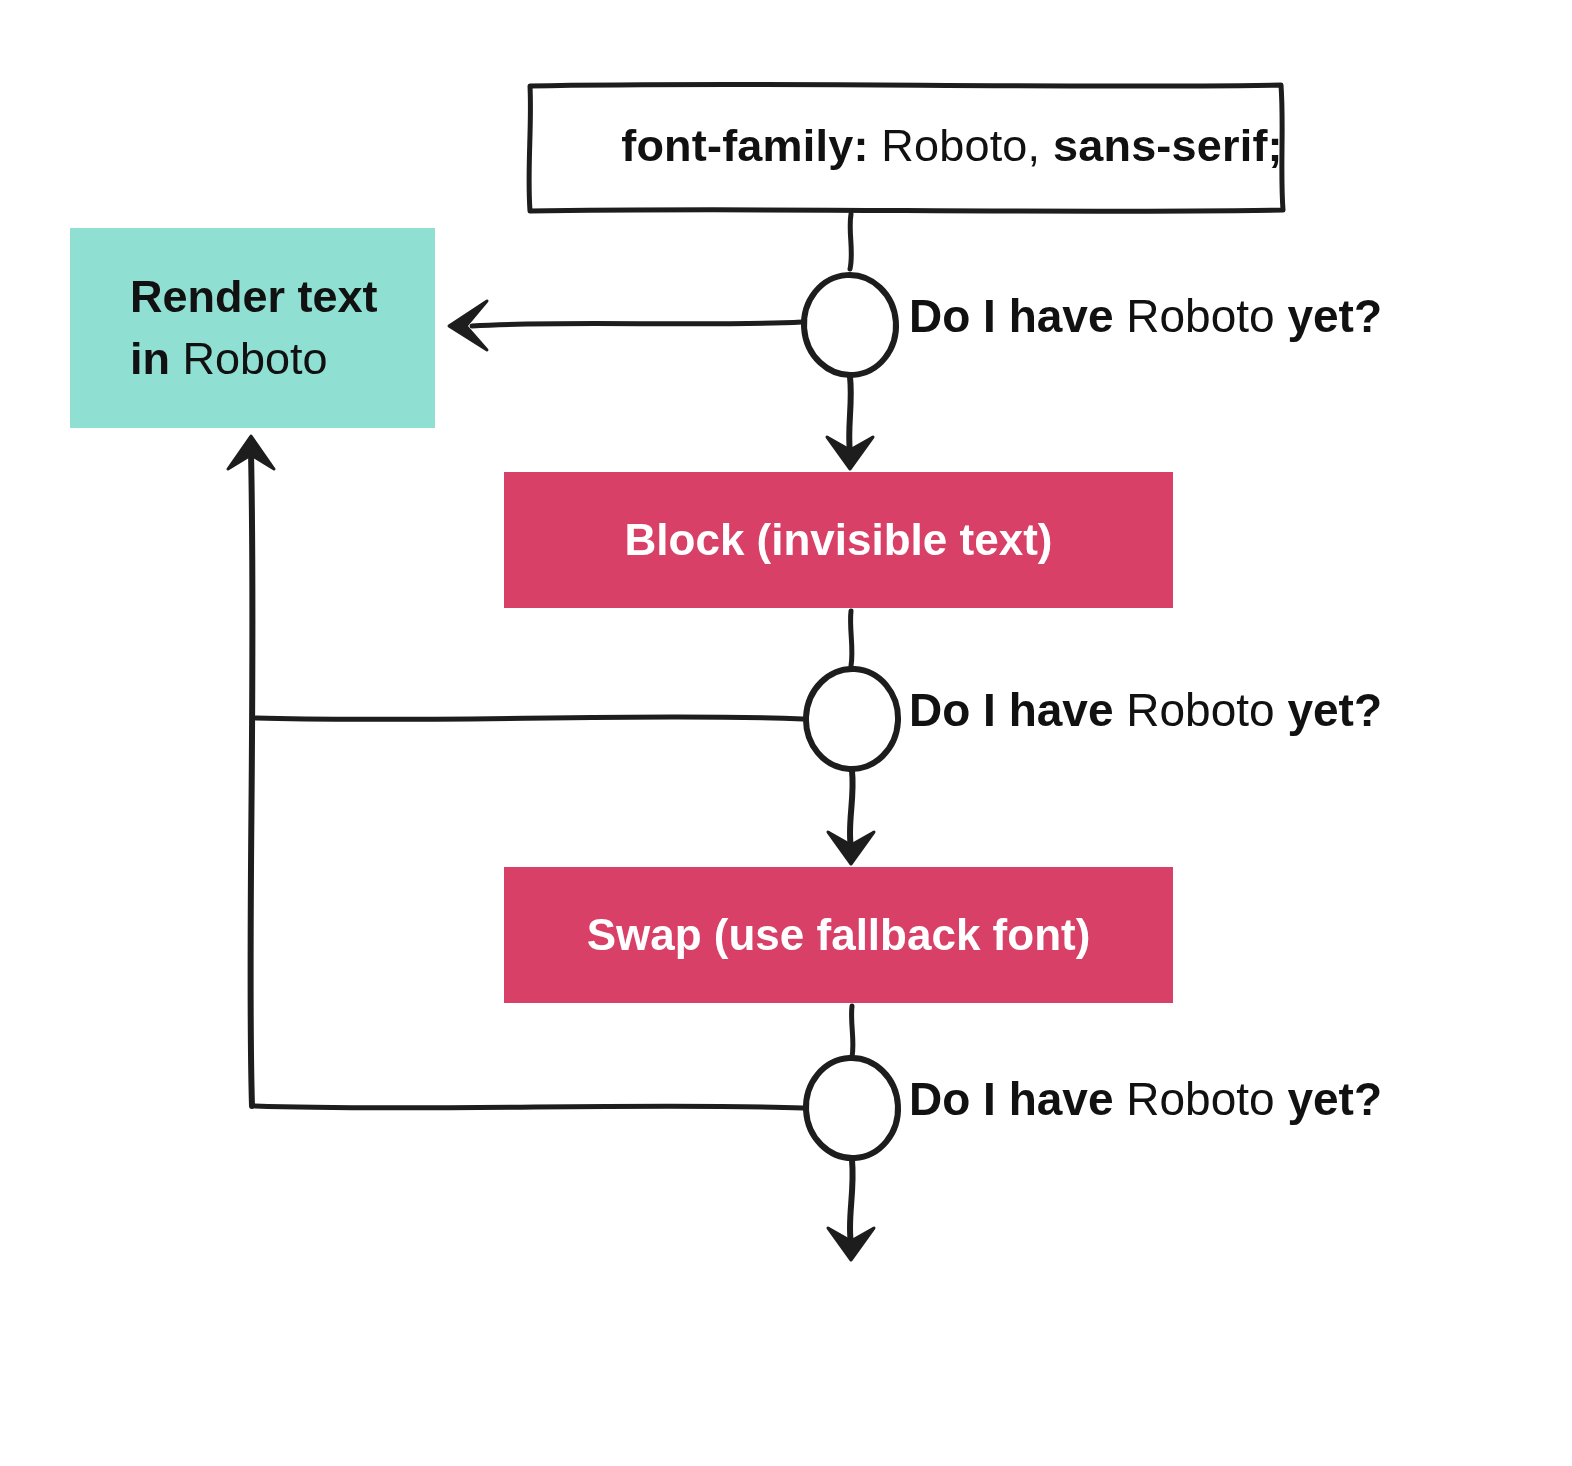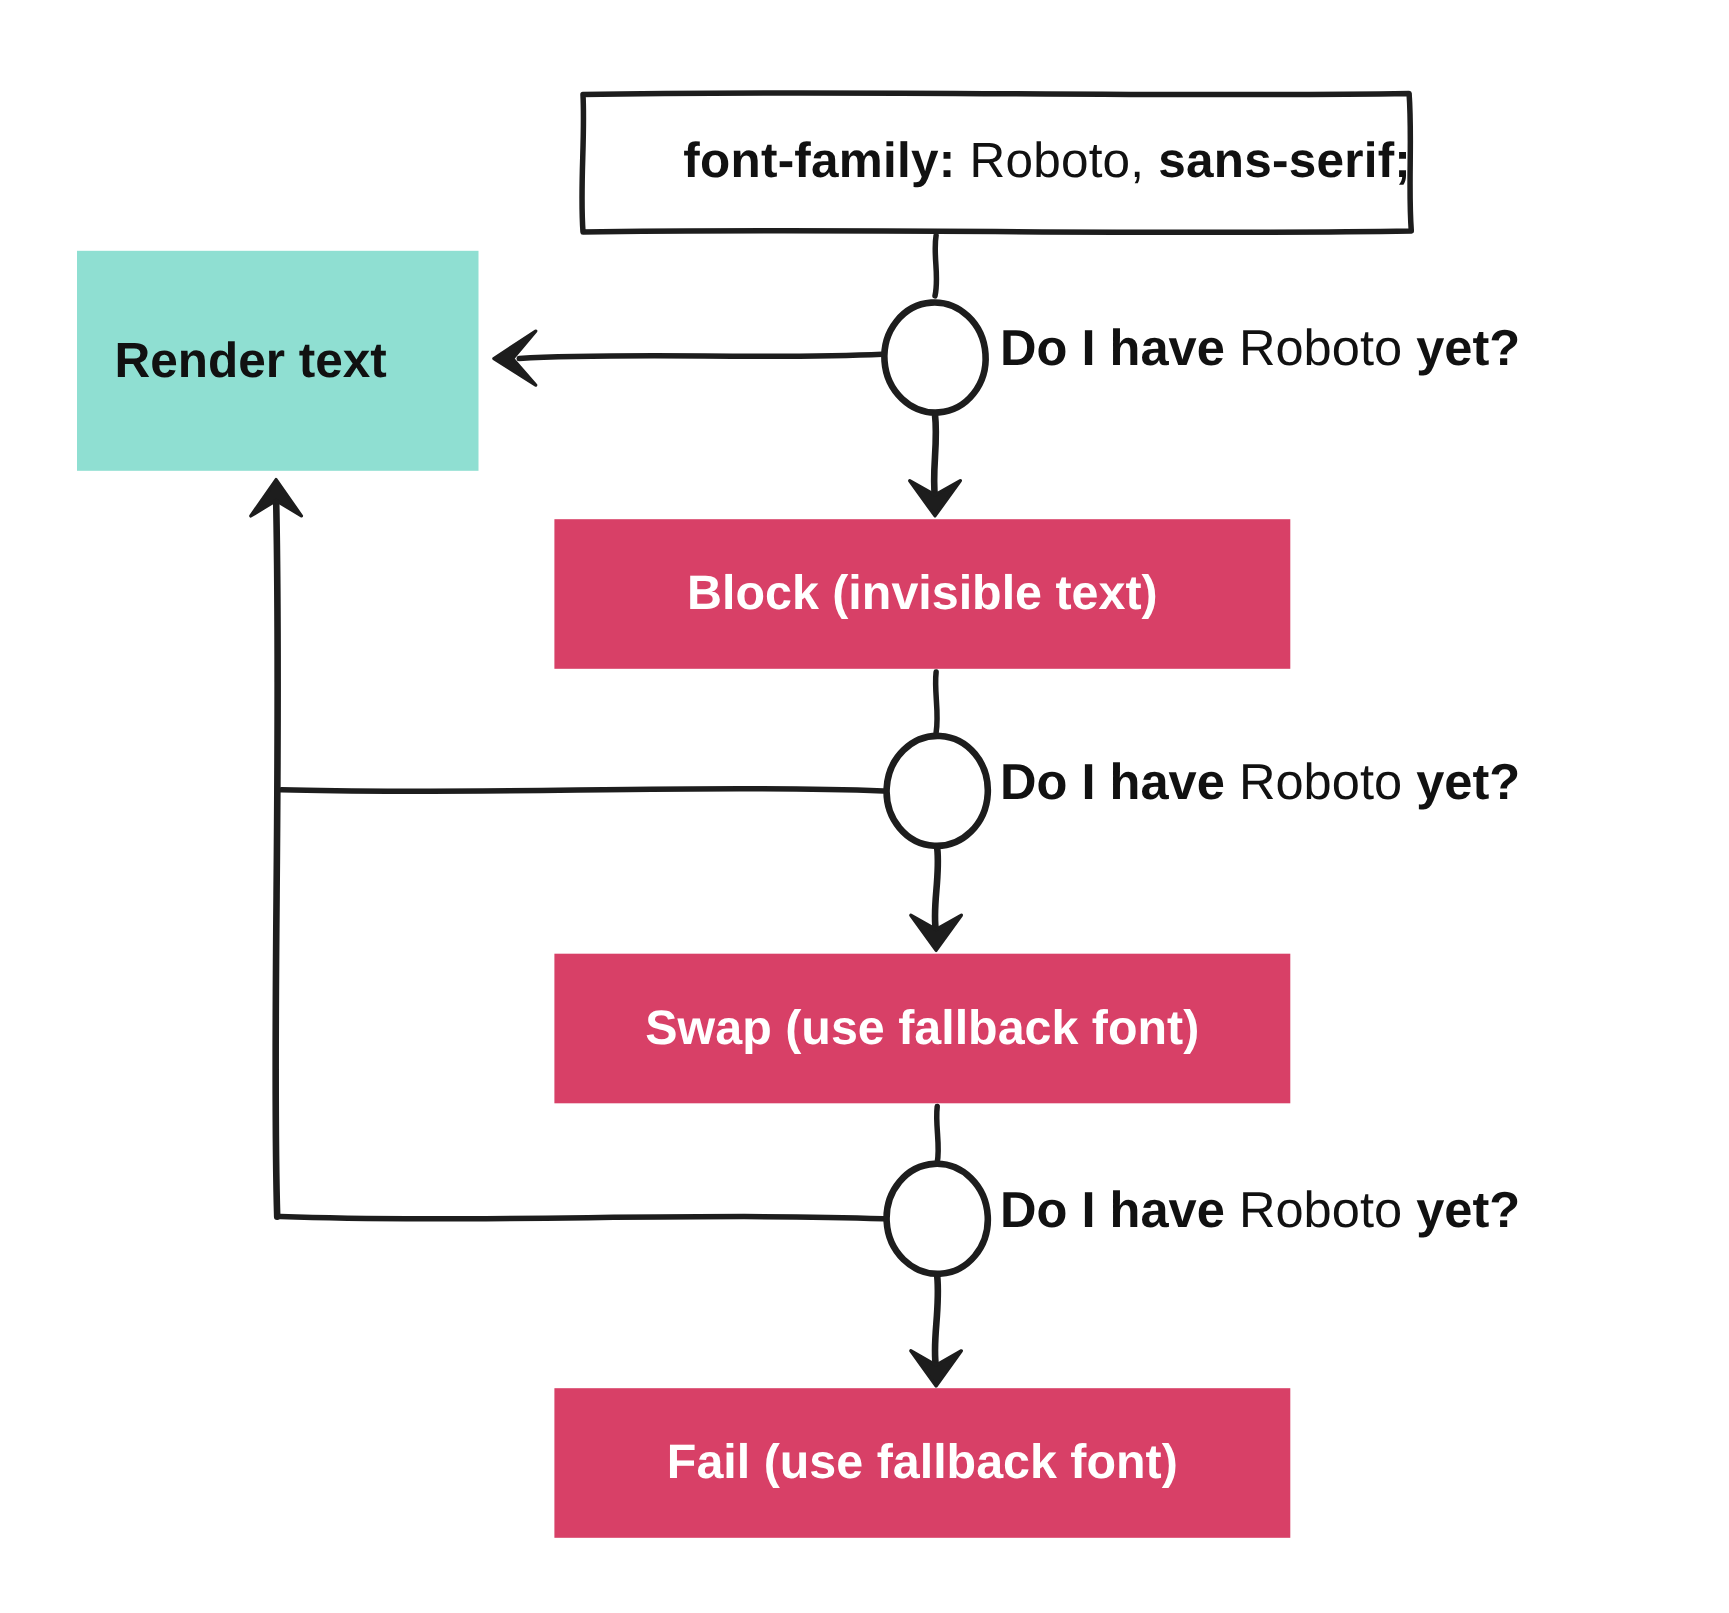--- a/index.html
+++ b/index.html
@@ -20,21 +20,21 @@
   .css-rule-box{
     left:527px;top:82px;width:850px;height:128px;
     background:#ffffff;
     font-size:45px;letter-spacing:0.2px;
     white-space:nowrap;
   }
   .render-box{
     left:70px;top:228px;width:365px;height:200px;
     background:#8fdfd2;
     flex-direction:column;align-items:flex-start;justify-content:center;
-    padding-left:34px;
+    padding-left:60px;
     font-size:45px;line-height:62px;
     font-weight:700;
   }
   .stage-box{
     left:504px;width:669px;height:136px;
     background:#d84067;
     color:#ffffff;font-weight:700;font-size:44px;
     white-space:nowrap;
   }
   .stage-block{top:472px;}
@@ -69,30 +69,31 @@
   <div class="abs node css-rule-box">
     <span>
       <span class="bold">font-family:</span>
       <span class="reg">Roboto,</span>
       <span class="bold">sans-serif;</span>
     </span>
   </div>
 
   <div class="abs node render-box">
     <span>Render text</span>
+    <span>
+      <span class="bold">in</span>
+      <span class="reg">Roboto</span>
+    </span>
   </div>
 
   <div class="abs node stage-box stage-block">
     <span>Block (invisible text)</span>
   </div>
   <div class="abs node stage-box stage-swap">
     <span>Swap (use fallback font)</span>
-  </div>
-  <div class="abs node stage-box stage-fail">
-    <span>Fail (use fallback font)</span>
   </div>
 
   <div class="abs decision-label decision-1">
     <span class="bold">Do I have</span>&nbsp;<span class="reg">Roboto</span>&nbsp;<span class="bold">yet?</span>
   </div>
   <div class="abs decision-label decision-2">
     <span class="bold">Do I have</span>&nbsp;<span class="reg">Roboto</span>&nbsp;<span class="bold">yet?</span>
   </div>
   <div class="abs decision-label decision-3">
     <span class="bold">Do I have</span>&nbsp;<span class="reg">Roboto</span>&nbsp;<span class="bold">yet?</span>

